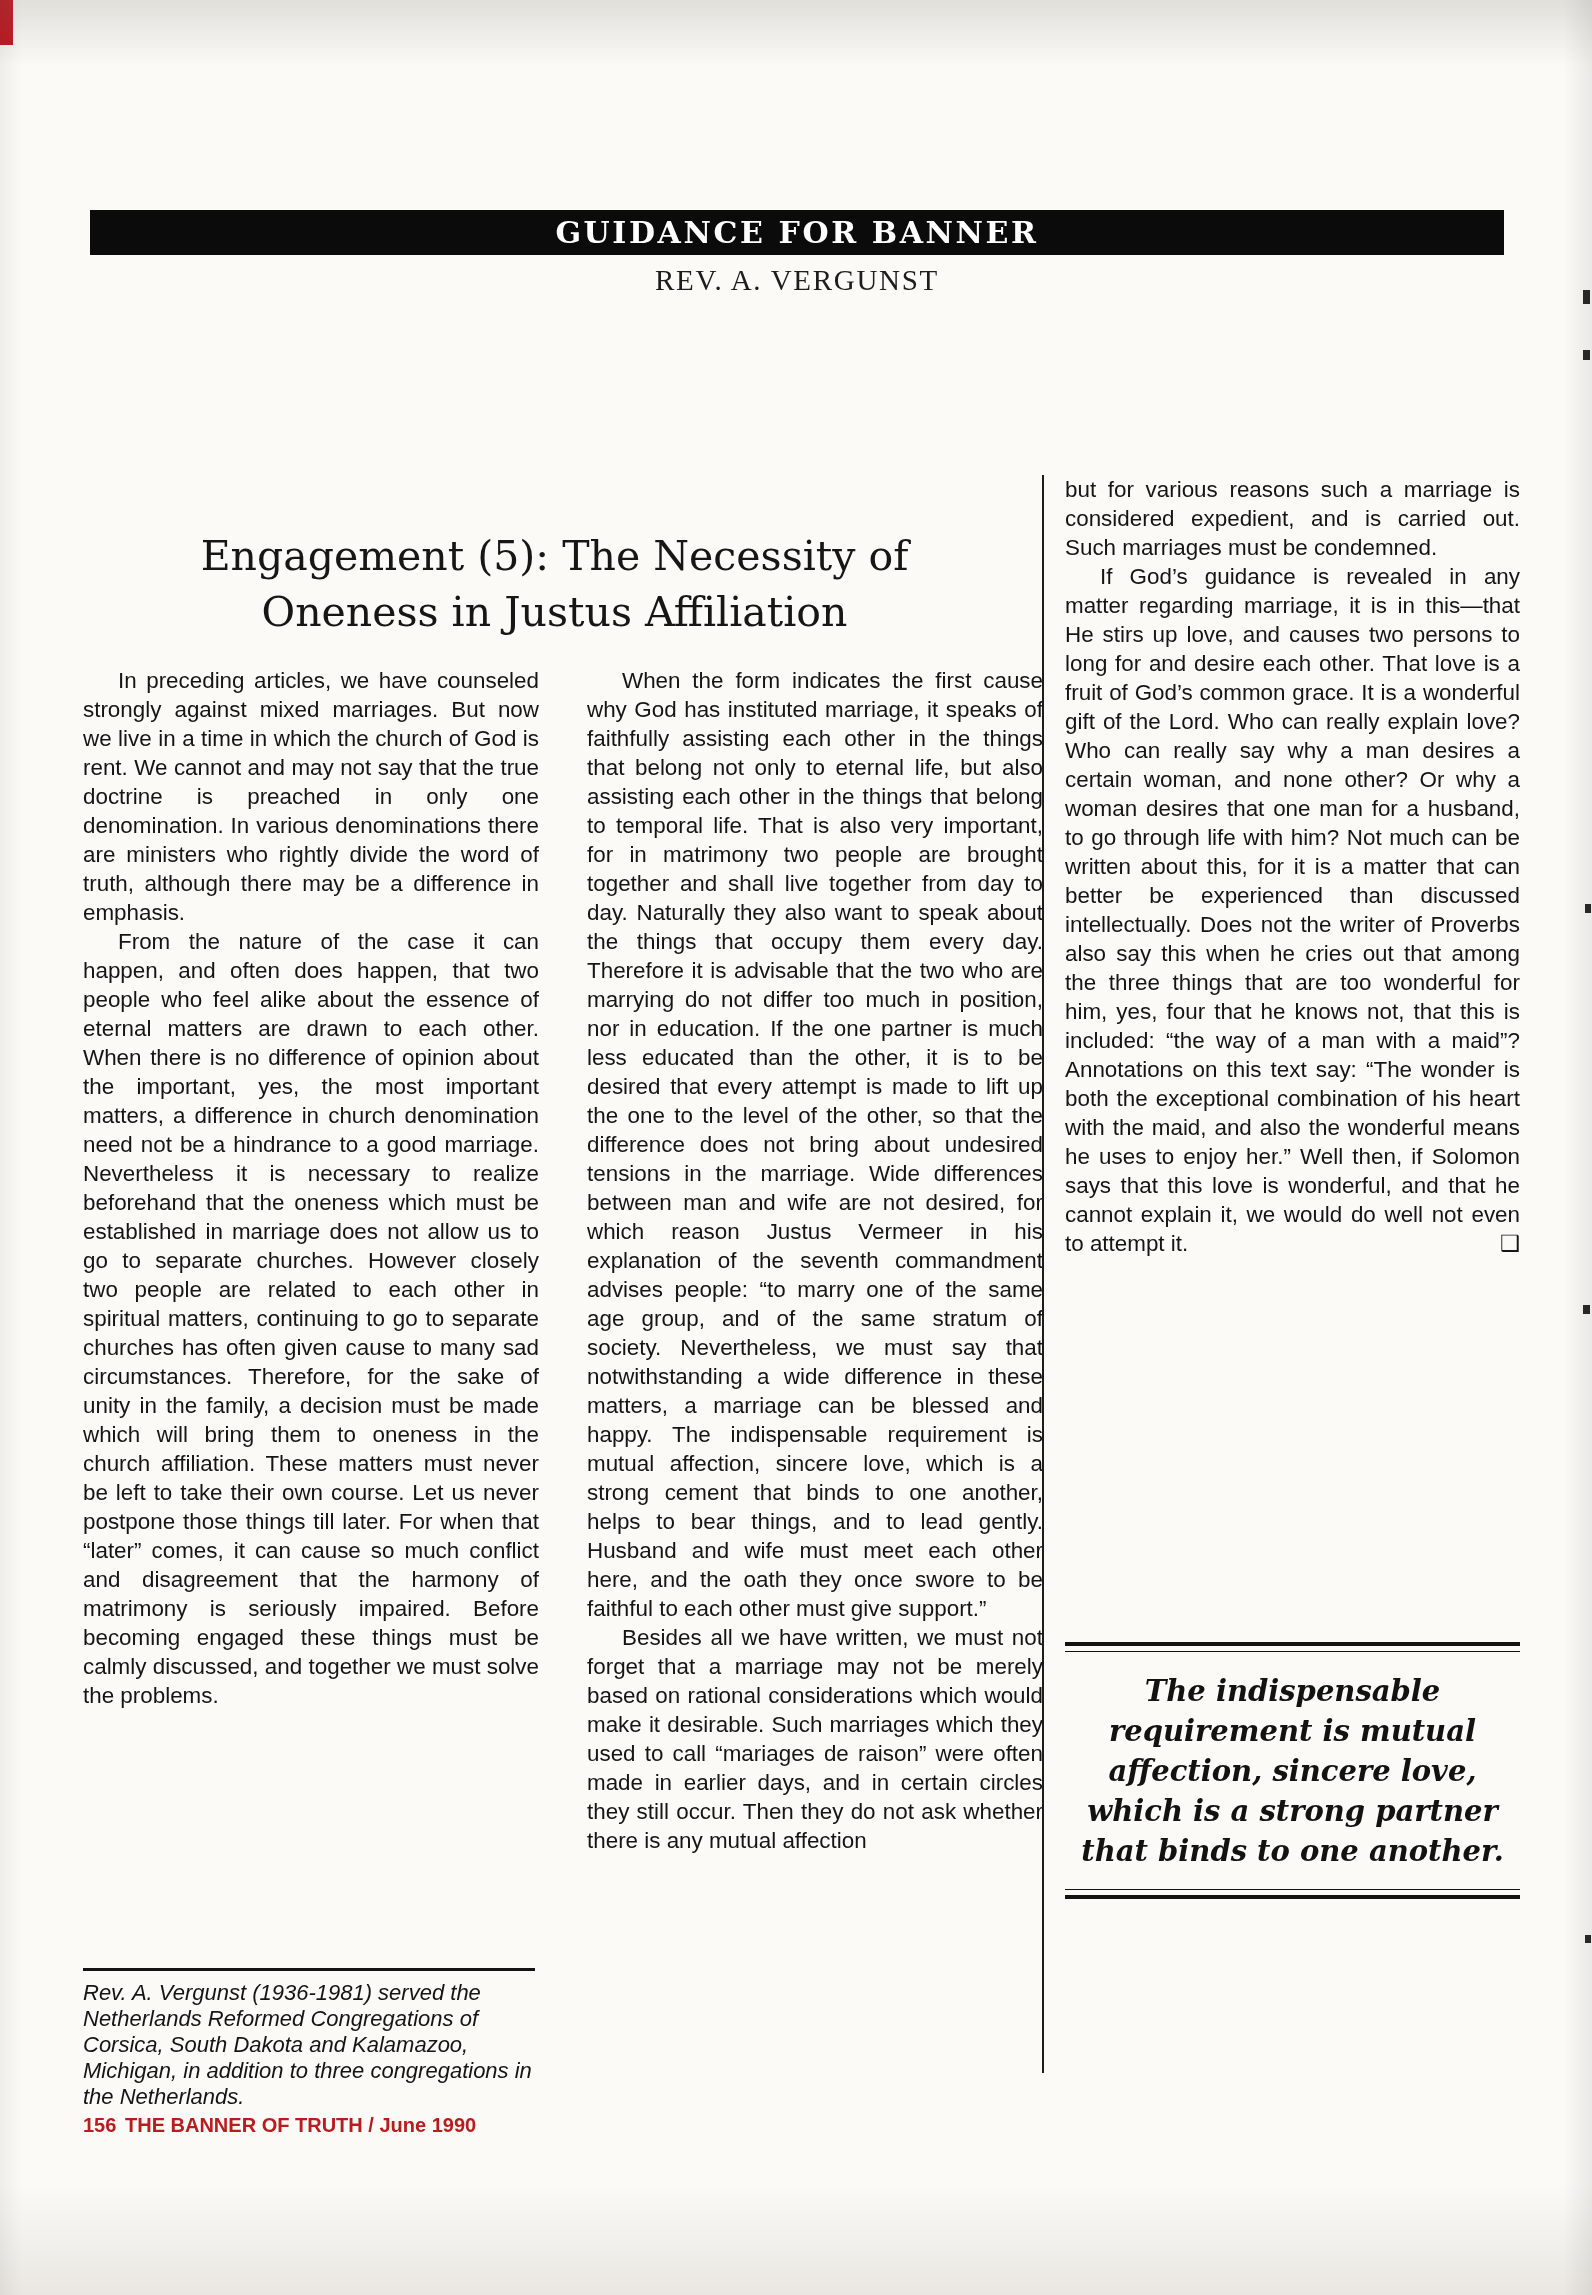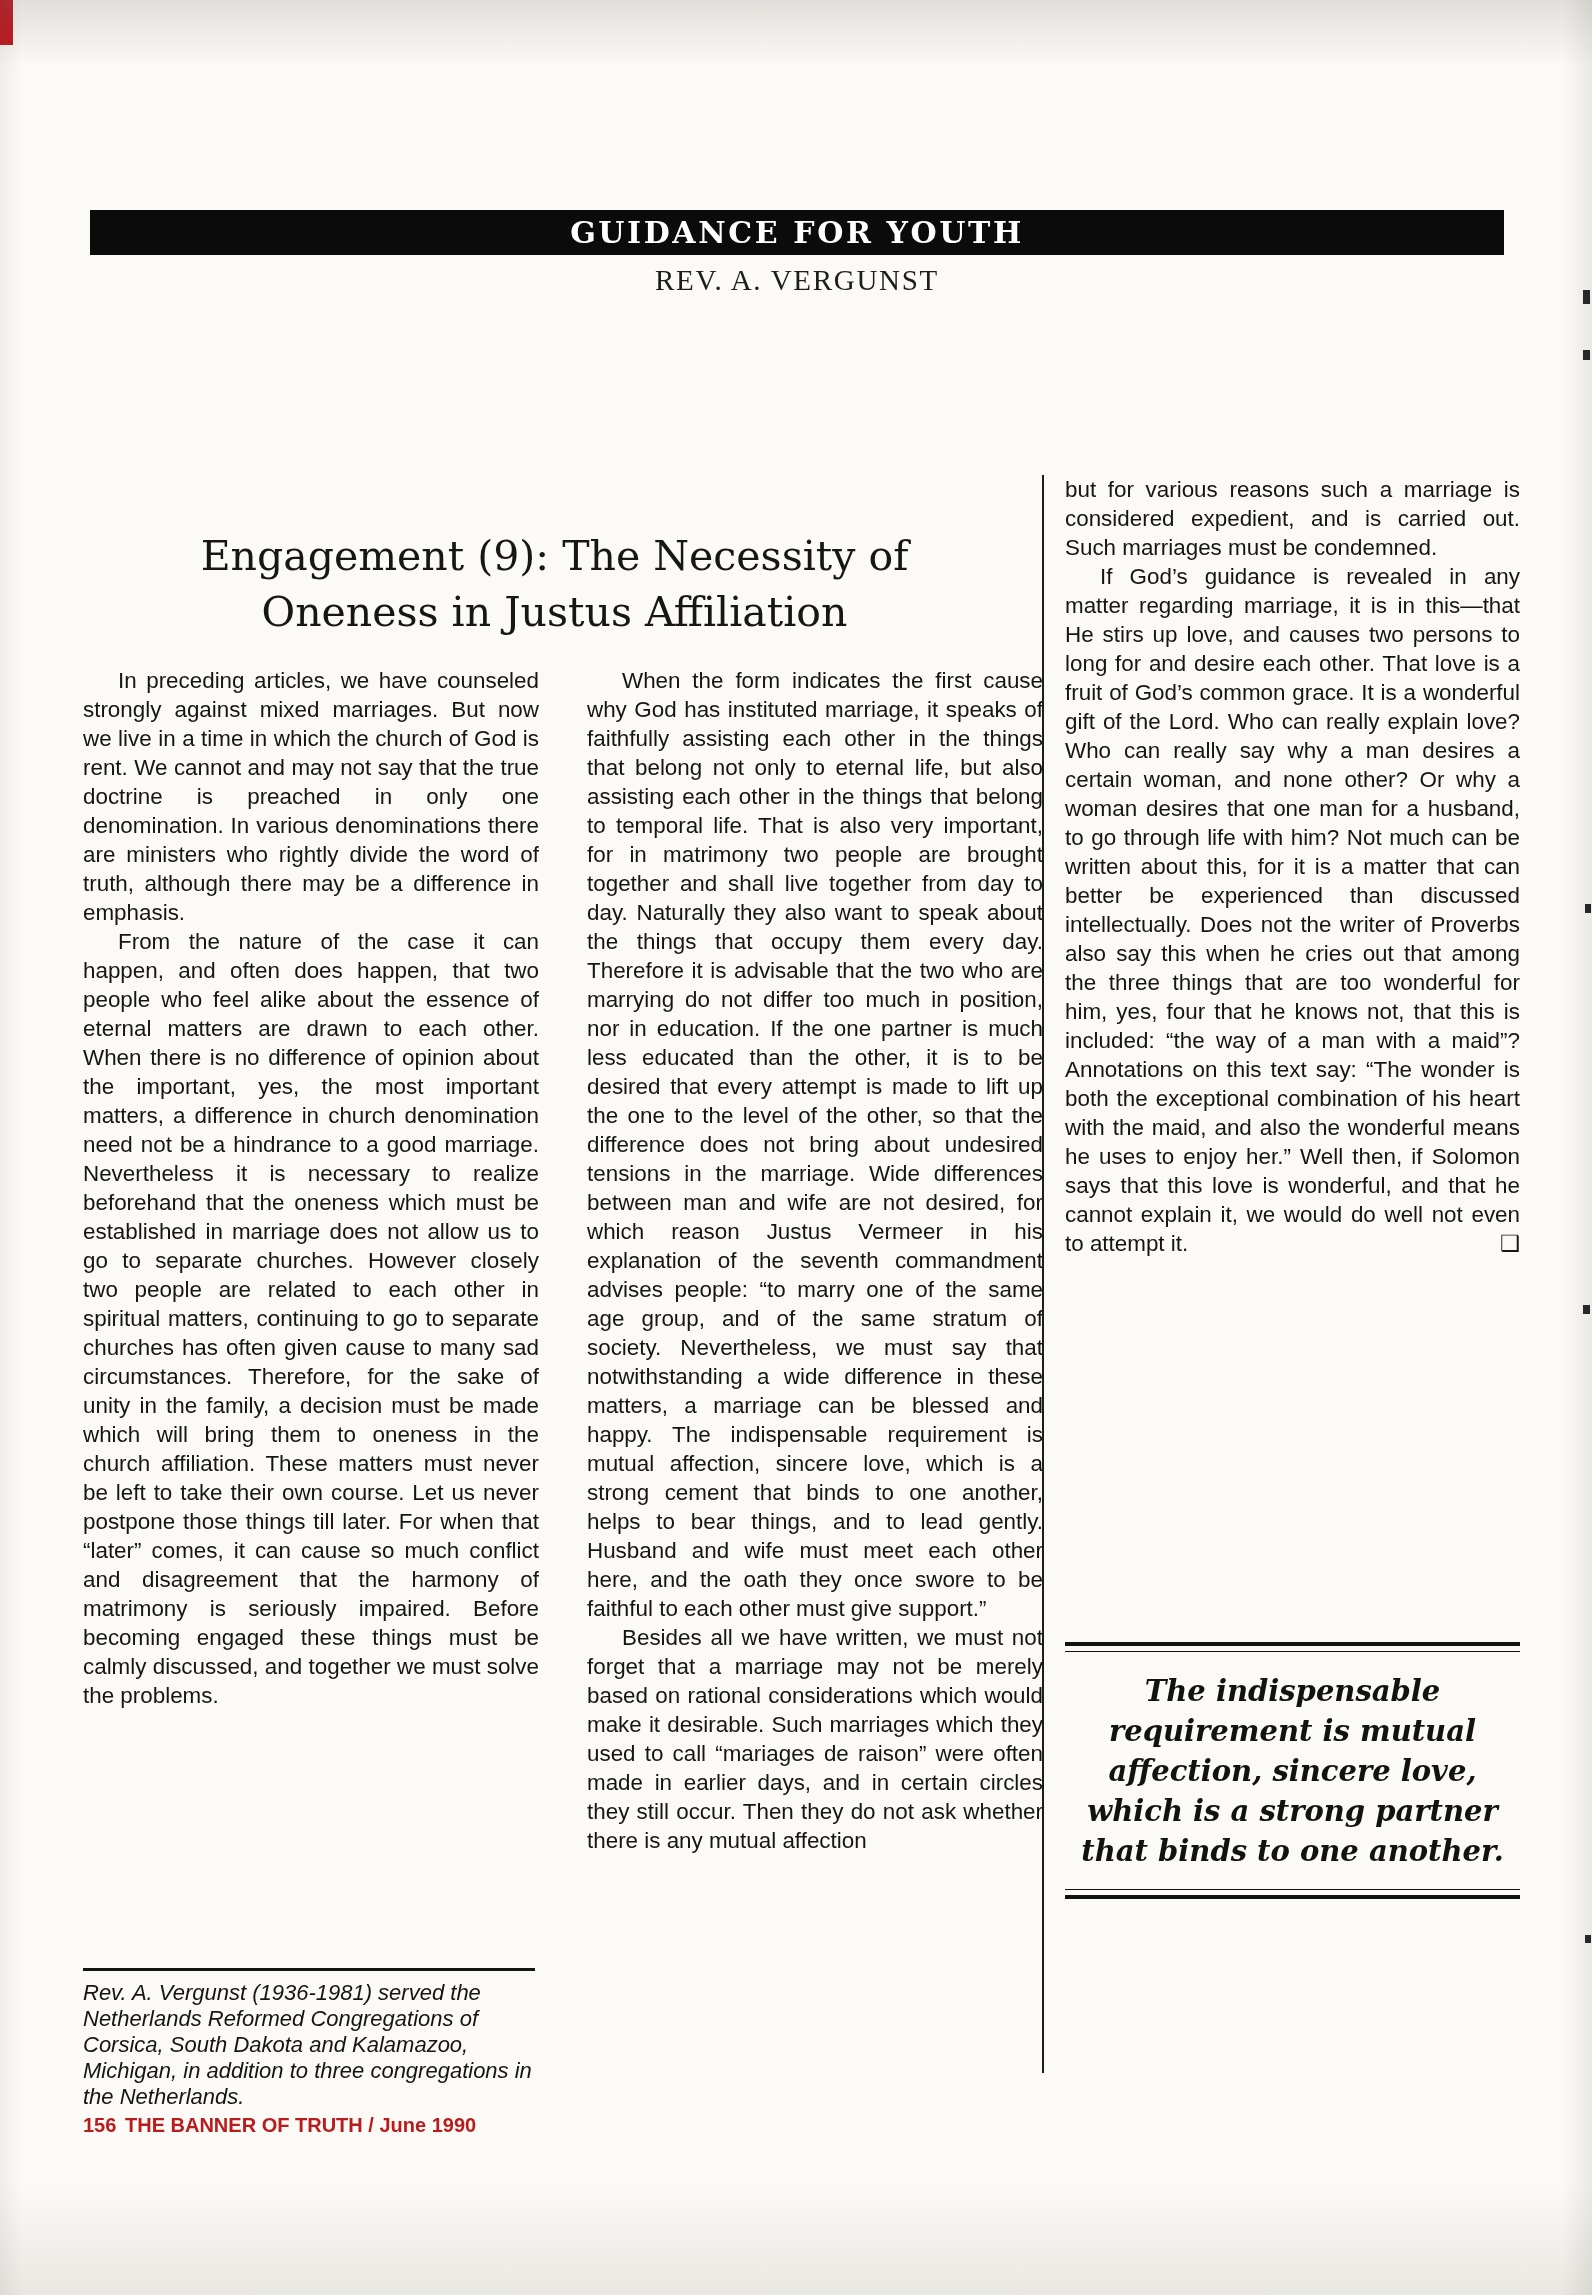--- a/index.html
+++ b/index.html
@@ -77,26 +77,26 @@
 <div class="canvas">
 
   <div class="red-mark"></div>
   <div class="tick t1"></div>
   <div class="tick t2"></div>
   <div class="tick t3"></div>
   <div class="tick t4"></div>
   <div class="tick t5"></div>
 
   <div class="banner">
-    <span>GUIDANCE FOR YOUTH</span>
+    <span>GUIDANCE FOR BANNER</span>
   </div>
   <div class="author-line">REV. A. VERGUNST</div>
 
   <div class="article-title">
-    <div>Engagement (9): The Necessity of</div>
+    <div>Engagement (5): The Necessity of</div>
     <div>Oneness in Justus Affiliation</div>
   </div>
 
   <div class="col col-1">
     <p class="indent">In preceding articles, we have counseled strongly against mixed marriages. But now we live in a time in which the church of God is rent. We cannot and may not say that the true doctrine is preached in only one denomination. In various denominations there are ministers who rightly divide the word of truth, although there may be a difference in emphasis.</p>
     <p class="indent">From the nature of the case it can happen, and often does happen, that two people who feel alike about the essence of eternal matters are drawn to each other. When there is no difference of opinion about the important, yes, the most important matters, a difference in church denomination need not be a hindrance to a good marriage. Nevertheless it is necessary to realize beforehand that the oneness which must be established in marriage does not allow us to go to separate churches. However closely two people are related to each other in spiritual matters, continuing to go to separate churches has often given cause to many sad circumstances. Therefore, for the sake of unity in the family, a decision must be made which will bring them to oneness in the church affiliation. These matters must never be left to take their own course. Let us never postpone those things till later. For when that “later” comes, it can cause so much conflict and disagreement that the harmony of matrimony is seriously impaired. Before becoming engaged these things must be calmly discussed, and together we must solve the problems.</p>
   </div>
 
   <div class="col col-2">
     <p class="indent">When the form indicates the first cause why God has instituted marriage, it speaks of faithfully assisting each other in the things that belong not only to eternal life, but also assisting each other in the things that belong to temporal life. That is also very important, for in matrimony two people are brought together and shall live together from day to day. Naturally they also want to speak about the things that occupy them every day. Therefore it is advisable that the two who are marrying do not differ too much in position, nor in education. If the one partner is much less educated than the other, it is to be desired that every attempt is made to lift up the one to the level of the other, so that the difference does not bring about undesired tensions in the marriage. Wide differences between man and wife are not desired, for which reason Justus Vermeer in his explanation of the seventh commandment advises people: “to marry one of the same age group, and of the same stratum of society. Nevertheless, we must say that notwithstanding a wide difference in these matters, a marriage can be blessed and happy. The indispensable requirement is mutual affection, sincere love, which is a strong cement that binds to one another, helps to bear things, and to lead gently. Husband and wife must meet each other here, and the oath they once swore to be faithful to each other must give support.”</p>

